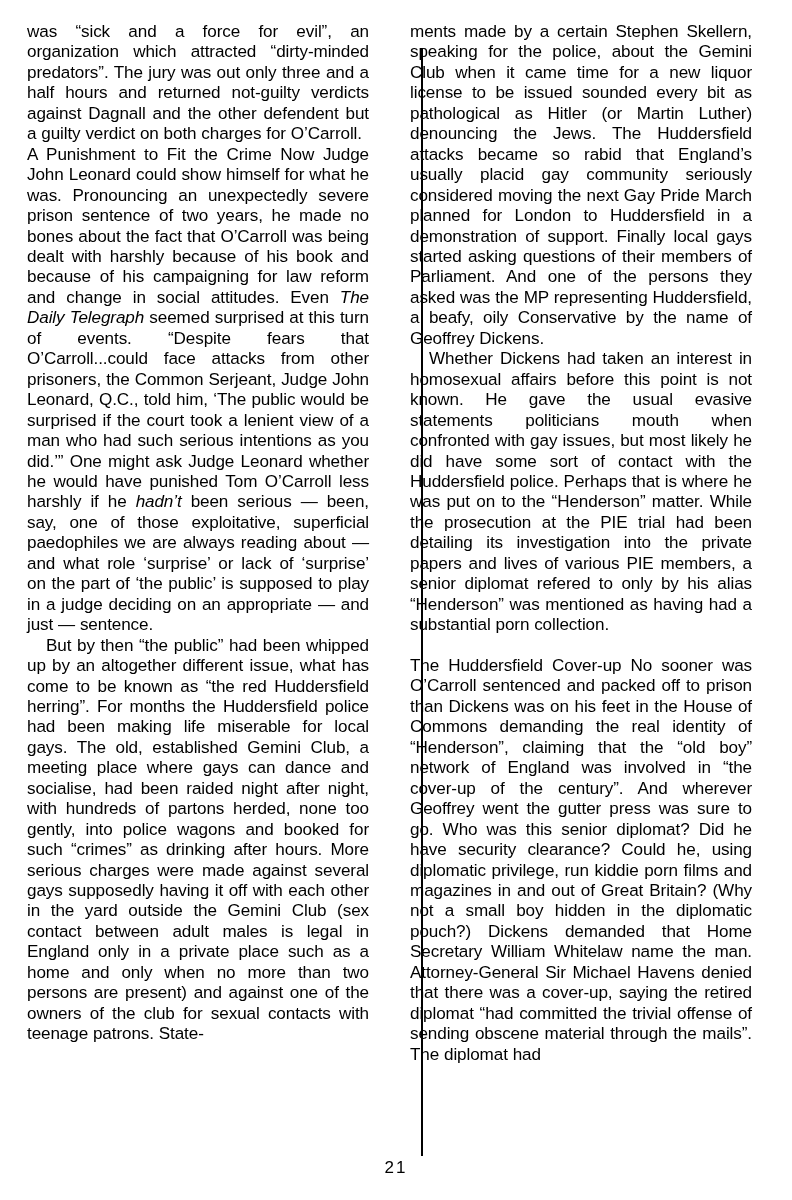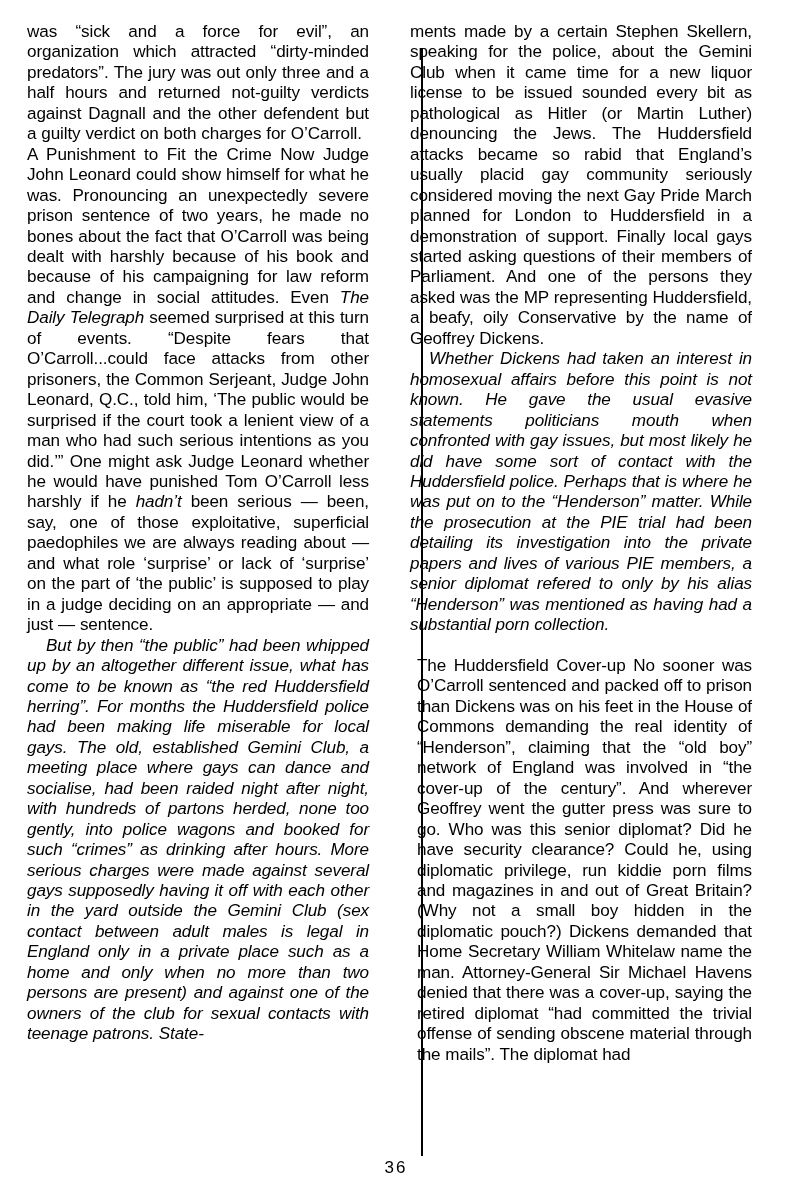--- a/index.html
+++ b/index.html
@@ -51,22 +51,22 @@
   p {
     margin: 0;
     font-size: 17.1px;
     line-height: 20.45px;
     text-align: justify;
     text-justify: inter-word;
     letter-spacing: -0.1px;
     word-spacing: 0.2px;
     -webkit-font-smoothing: none;
   }
-  p.indent { text-indent: 19px; font-style: italic; }
-  p.gap    { margin-top: 20.45px; margin-left: 7px; }
+  p.indent { text-indent: 19px; }
+  p.gap    { margin-top: 20.45px; }
 
   .bold { font-weight: normal; }
   .ital { font-style: italic; }
 
   .folio {
     position: absolute;
     left: 0;
     top: 1158px;
     width: 792px;
     text-align: center;
@@ -91,15 +91,15 @@
     </div>
 
     <div class="col col-right">
       <p><span>ments made by a certain Stephen Skellern, speaking for the police, about the Gemini Club when it came time for a new liquor license to be issued sounded every bit as pathological as Hitler (or Martin Luther) denouncing the Jews. The Huddersfield attacks became so rabid that England’s usually placid gay community seriously considered moving the next Gay Pride March planned for London to Huddersfield in a demonstration of support. Finally local gays started asking questions of their members of Parliament. And one of the persons they asked was the MP representing Huddersfield, a beafy, oily Conservative by the name of Geoffrey Dickens.</span></p>
       <p class="indent"><span>Whether Dickens had taken an interest in homosexual affairs before this point is not known. He gave the usual evasive statements politicians mouth when confronted with gay issues, but most likely he did have some sort of contact with the Huddersfield police. Perhaps that is where he was put on to the “Henderson” matter. While the prosecution at the PIE trial had been detailing its investigation into the private papers and lives of various PIE members, a senior diplomat refered to only by his alias “Henderson” was mentioned as having had a substantial porn collection.</span></p>
       <p class="gap"><span class="bold">The Huddersfield Cover-up</span><span> No sooner was O’Carroll sentenced and packed off to prison than Dickens was on his feet in the House of Commons demanding the real identity of “Henderson”, claiming that the “old boy” network of England was involved in “the cover-up of the century”. And wherever Geoffrey went the gutter press was sure to go. Who was this senior diplomat? Did he have security clearance? Could he, using diplomatic privilege, run kiddie porn films and magazines in and out of Great Britain? (Why not a small boy hidden in the diplomatic pouch?) Dickens demanded that Home Secretary William Whitelaw name the man. Attorney-General Sir Michael Havens denied that there was a cover-up, saying the retired diplomat “had committed the trivial offense of sending obscene material through the mails”. The diplomat had</span></p>
     </div>
 
   </div>
 
-  <div class="folio">36</div>
+  <div class="folio">21</div>
 
 </div>
 
 </body></html>

